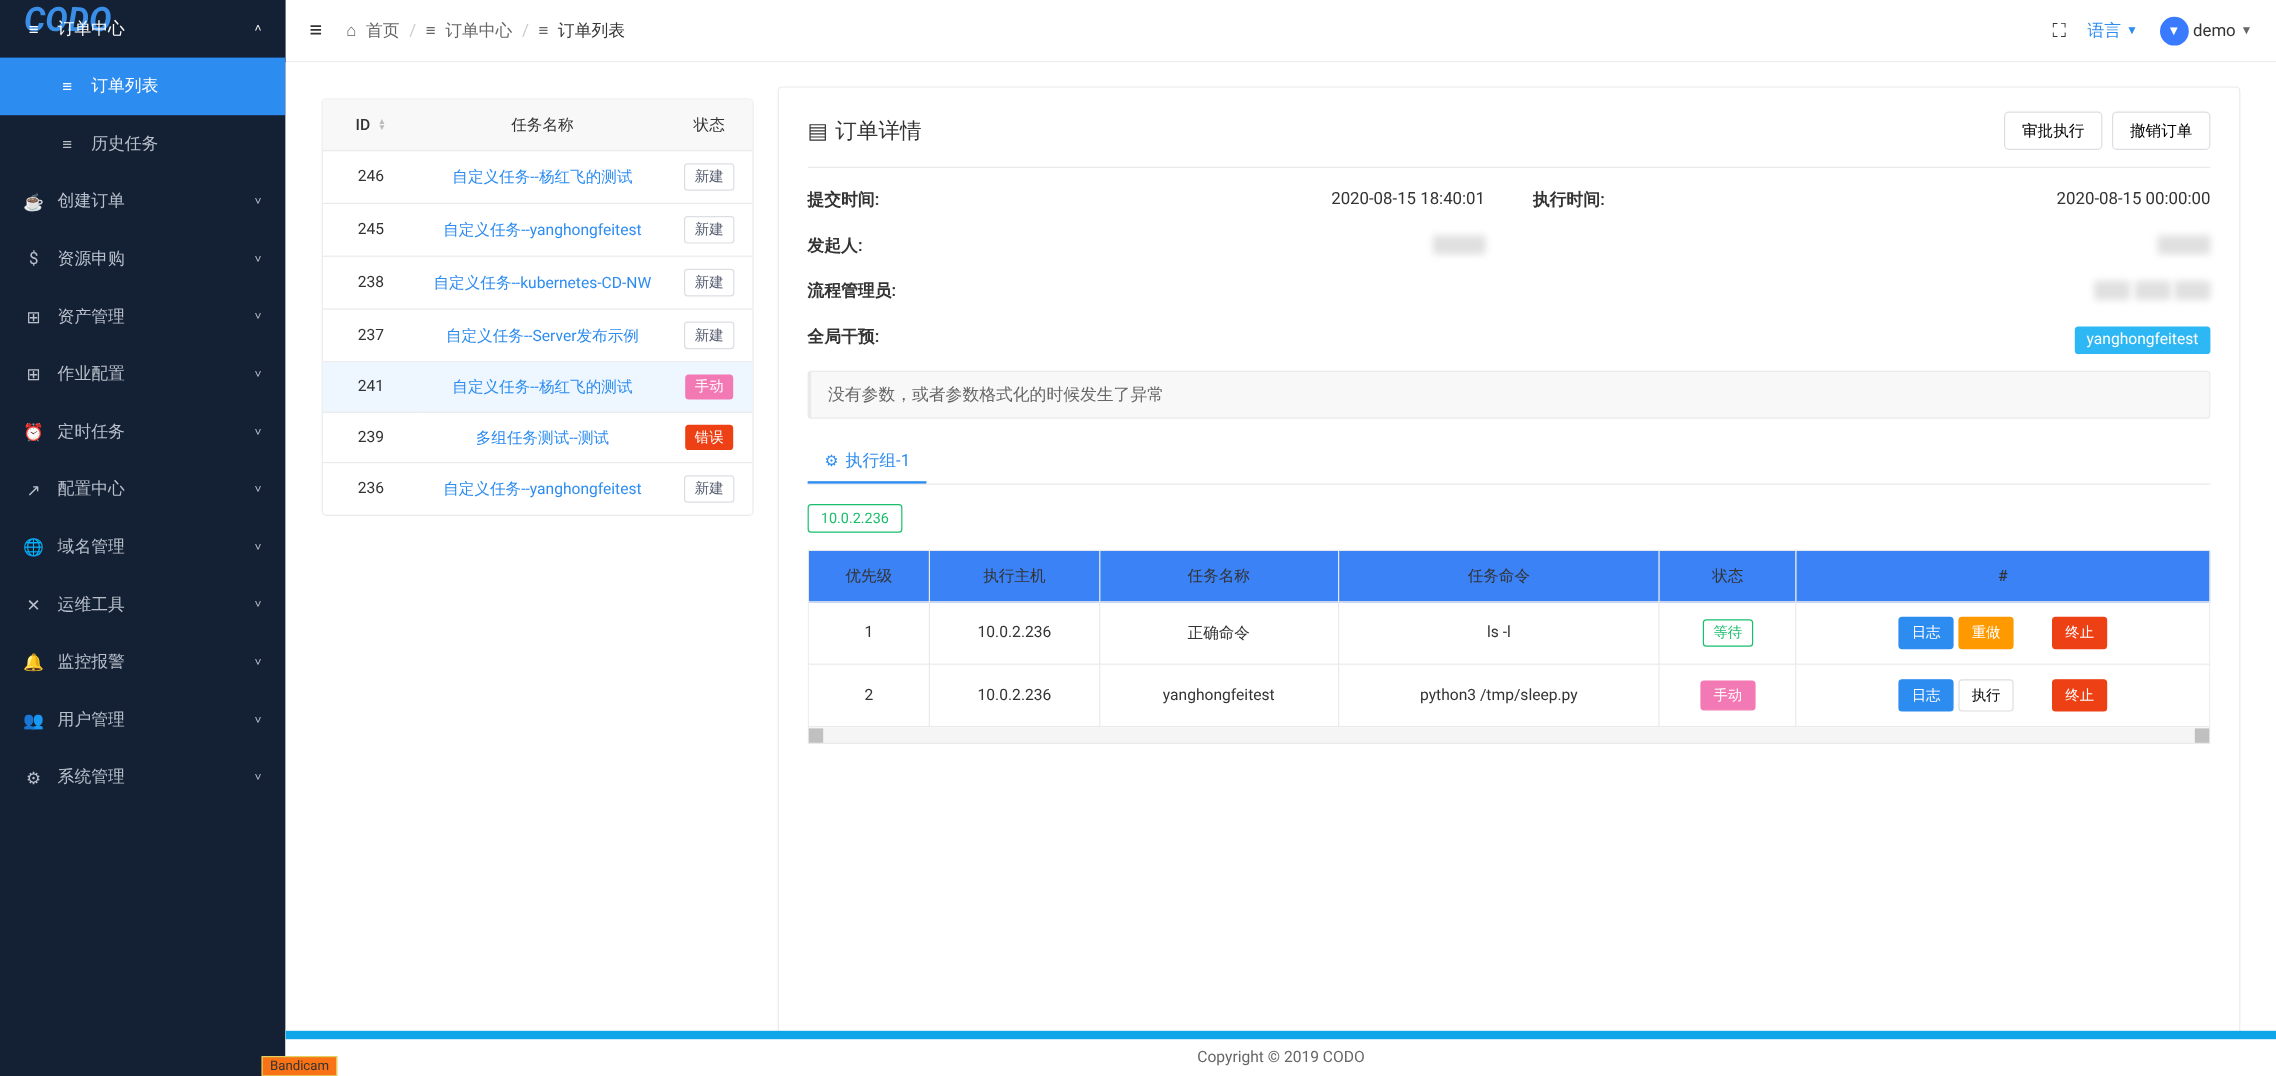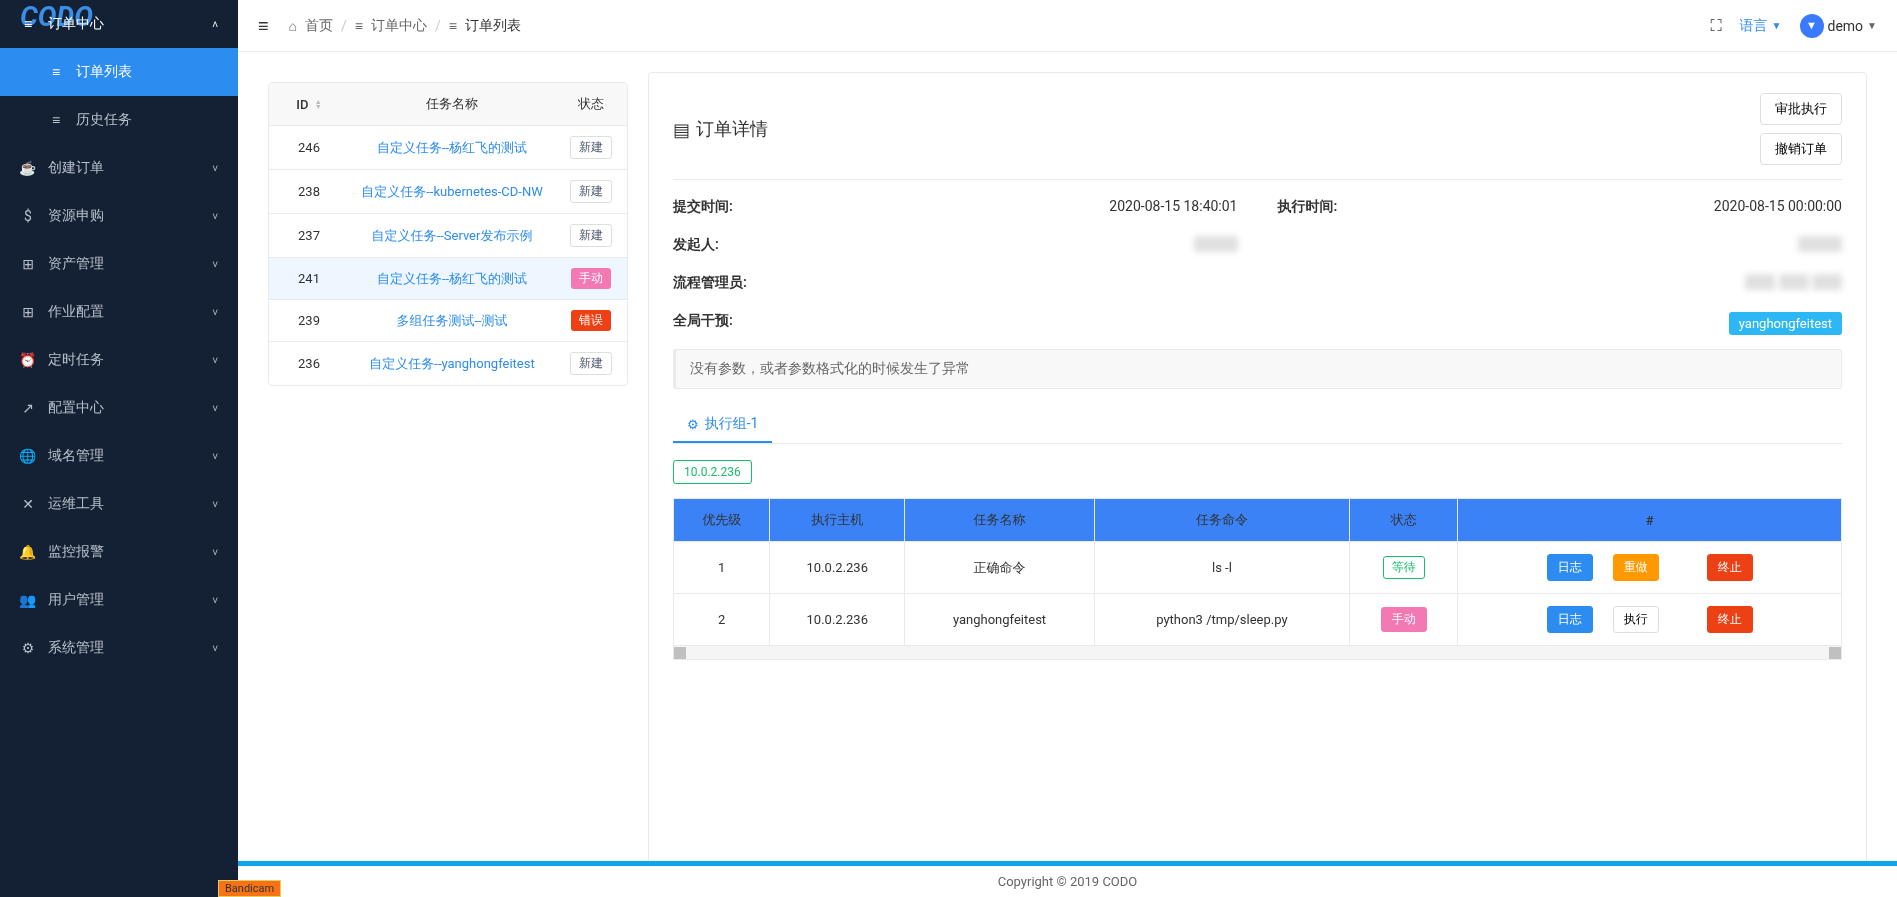--- a/index.html
+++ b/index.html
@@ -47,21 +47,21 @@
     .tag-default { background: #fff; border: 1px solid #dcdee2; color: #515a6e; }
     .tag-manual { background: #f379b4; color: #fff; }
     .tag-error { background: #ed4014; color: #fff; }
     .tag-wait { background: #fff; border: 1px solid #19be6b; color: #19be6b; }
     .tag-ip { background: #fff; border: 1px solid #19be6b; color: #19be6b; padding: 4px 10px; }
     
     
     .right-panel { flex: 1; background: #fff; border: 1px solid #e8eaec; border-radius: 4px; padding: 20px 24px; overflow-y: auto; }
     .detail-header { display: flex; align-items: center; justify-content: space-between; padding-bottom: 14px; border-bottom: 1px solid #e8eaec; margin-bottom: 18px; }
     .detail-title { font-size: 18px; font-weight: 500; display: flex; align-items: center; gap: 6px; }
-    .detail-actions { display: flex; gap: 8px; flex-direction: column; }
+    .detail-actions { display: flex; gap: 8px; }
     .btn { padding: 6px 14px; border: 1px solid #dcdee2; border-radius: 4px; background: #fff; cursor: pointer; font-size: 13px; }
     .btn-sm { padding: 4px 10px; font-size: 12px; border-radius: 3px; }
     .btn-primary { background: #2d8cf0; color: #fff; border-color: #2d8cf0; }
     .btn-warn { background: #ff9900; color: #fff; border-color: #ff9900; }
     .btn-danger { background: #ed4014; color: #fff; border-color: #ed4014; margin-left: 28px; }
     .btn-manual-tag { background: #f379b4; color: #fff; border: 1px solid #f379b4; padding: 3px 10px; border-radius: 3px; font-size: 12px; }
     
     .info-grid { display: grid; grid-template-columns: 1fr 1fr; row-gap: 20px; column-gap: 40px; margin-bottom: 14px; }
     .info-row { display: flex; justify-content: space-between; }
     .info-row .lbl { font-weight: 600; }
@@ -73,28 +73,28 @@
     .tabs { display: flex; border-bottom: 1px solid #e8eaec; margin-bottom: 16px; }
     .tab { padding: 8px 14px; cursor: pointer; display: flex; align-items: center; gap: 6px; color: #2d8cf0; border-bottom: 2px solid #2d8cf0; }
     .tab .icon { font-size: 13px; }
     
     .ip-row { margin-bottom: 14px; }
     
     .task-table-wrap { overflow-x: auto; }
     .task-table { width: 100%; border-collapse: collapse; min-width: 860px; }
     .task-table th { padding: 12px 8px; background: #3b82f6; border: 1px solid #e8eaec; text-align: center; font-weight: 500; font-size: 13px; }
     .task-table td { padding: 12px 8px; border: 1px solid #e8eaec; text-align: center; font-size: 13px; }
-    .action-cell { display: flex; gap: 20px; justify-content: center; }
+    .action-cell { display: flex; gap: 4px; justify-content: center; }
     .scrollbar-fake { height: 14px; background: #f5f5f5; display: flex; align-items: center; border: 1px solid #e8eaec; border-top: none; }
     .scrollbar-fake .thumb-left { width: 12px; height: 12px; background: #c0c0c0; }
     .scrollbar-fake .track { flex: 1; }
     .scrollbar-fake .thumb-right { width: 12px; height: 12px; background: #c0c0c0; }
     
     
-    .footer { position: absolute; bottom: 0; left: 238px; right: 0; text-align: center; padding: 8px 0; color: #666; font-size: 13px; border-top: 5px solid #0ea5e9; background: #fff; margin-top: 28px; }
+    .footer { position: absolute; bottom: 0; left: 238px; right: 0; text-align: center; padding: 8px 0; color: #666; font-size: 13px; border-top: 7px solid #0ea5e9; background: #fff; margin-top: 28px; }
     
     .bandicam { position: absolute; left: 218px; bottom: 0; background: #f97316; border: 1px solid #e0d060; font-size: 11px; padding: 1px 6px; z-index: 10; }
     
     .fullscreen-icon::before { content: "⛶"; font-size: 16px; }
   </style>
 </head>
 <body>
 
 <div class="layout">
 
@@ -218,20 +218,25 @@
                   </span>
               </th>
               <th>任务名称</th>
               <th class="status">状态</th>
             </tr>
           </thead>
           <tbody id="order-tbody">
               <tr>
       <td>246</td>
       <td><span class="task-link">自定义任务--杨红飞的测试</span></td>
+      <td><span class="tag tag-default">新建</span></td>
+              </tr>
+              <tr>
+      <td>245</td>
+      <td><span class="task-link">自定义任务--yanghongfeitest</span></td>
       <td><span class="tag tag-default">新建</span></td>
               </tr>
               <tr>
       <td>238</td>
       <td><span class="task-link">自定义任务--kubernetes-CD-NW</span></td>
       <td><span class="tag tag-default">新建</span></td>
               </tr>
               <tr>
       <td>237</td>
       <td><span class="task-link">自定义任务--Server发布示例</span></td>

